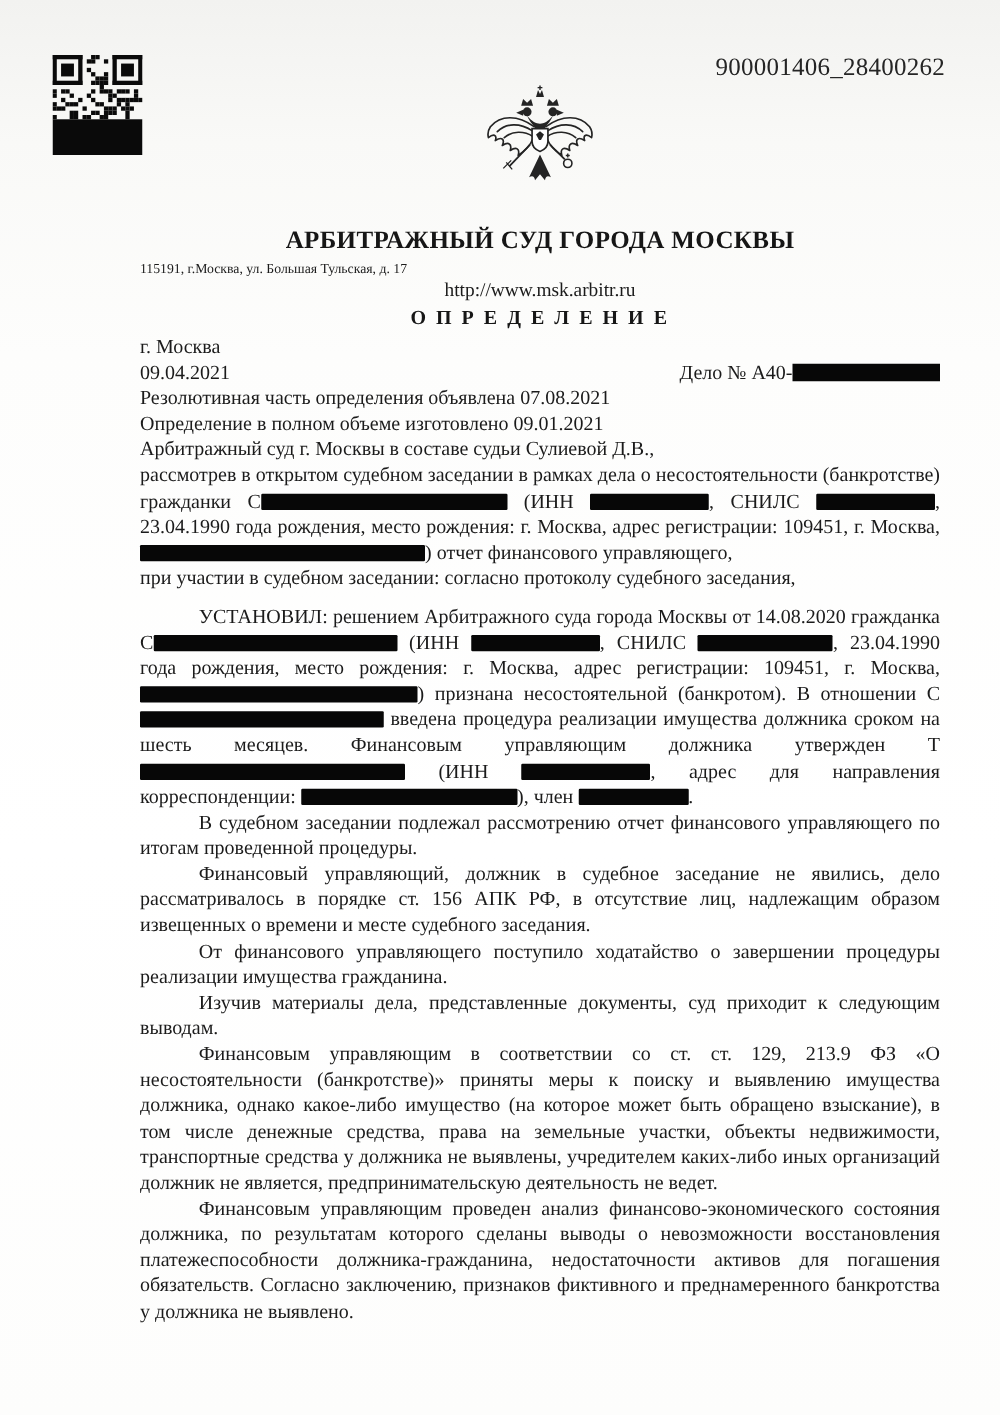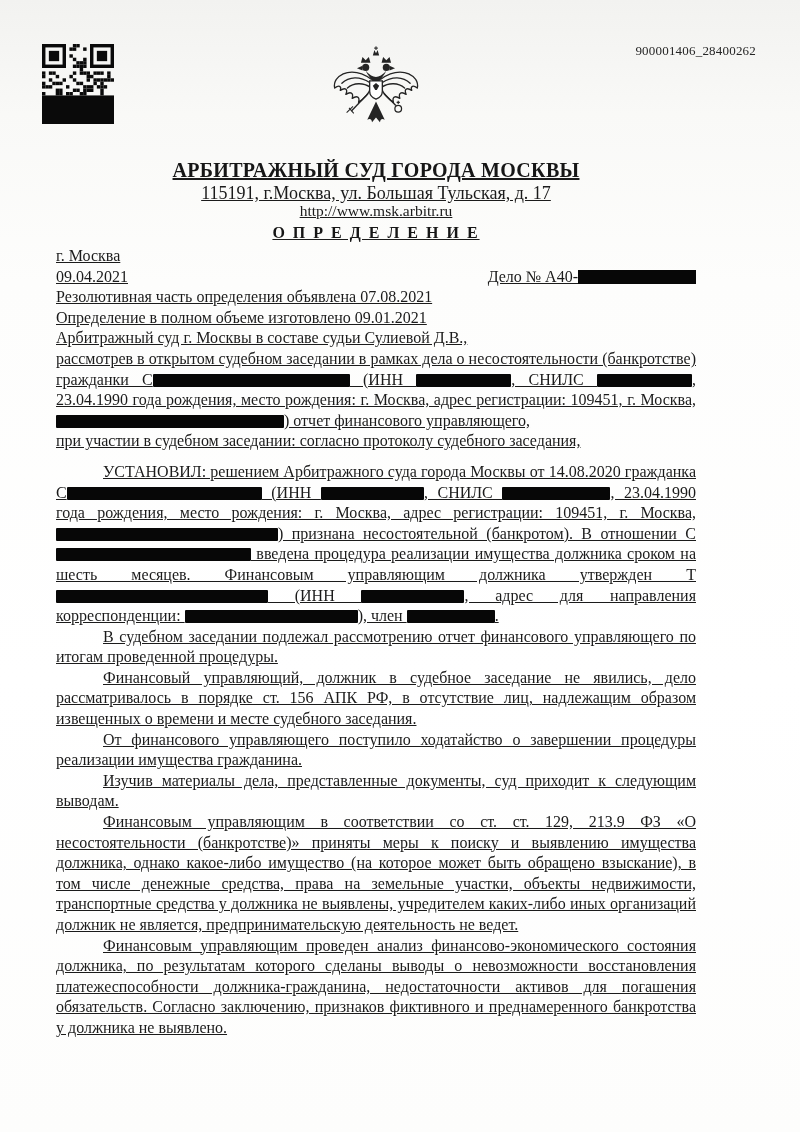--- a/index.html
+++ b/index.html
@@ -9,29 +9,29 @@
     width:800px; height:1132px;
     margin:0 auto;
     background:linear-gradient(180deg,#f2f2f0 0%, #f9f9f7 10%, #fdfdfc 25%, #ffffff 60%, #fdfdfc 100%);
     overflow:hidden;
     font-family:"Liberation Serif", serif;
     color:#1b1b1b;
   }
   .qr { position:absolute; left:42px; top:44px; width:72px; height:80px; }
   .doc-number {
     position:absolute; top:43px; right:44px;
-    font-size:13px; color:#252525; letter-spacing:0.2px;
-  }
-  .content { margin-left:56px; width:640px; padding-top:46px;text-decoration:underline; }
+    font-size:20px; color:#252525; letter-spacing:0.2px;
+  }
+  .content { margin-left:112px; width:640px; padding-top:68px; }
   .crest-row { display:flex; justify-content:center; }
   .court-name {
     margin-top:13px; text-align:center;
     font-size:20px; font-weight:bold; letter-spacing:0.3px; color:#161616;
   }
-  .court-address { text-align:center; font-size:18px; line-height:18px; margin-top:2px; }
+  .court-address { font-size:11px; line-height:18px; margin-top:2px; }
   .court-site { text-align:center; font-size:15.5px; line-height:18px; }
   .doc-title {
     text-align:center; font-size:16px; font-weight:bold;
     letter-spacing:2px; line-height:20px; margin-top:3px; color:#161616;
   }
   .meta { font-size:16px; line-height:20.6px; margin-top:3px; }
   .meta-row { display:flex; justify-content:space-between; align-items:baseline; }
   .case-cell { white-space:nowrap;text-align:center; }
   .body-text { font-size:16px; line-height:20.6px; }
   .para { text-align:justify; }

